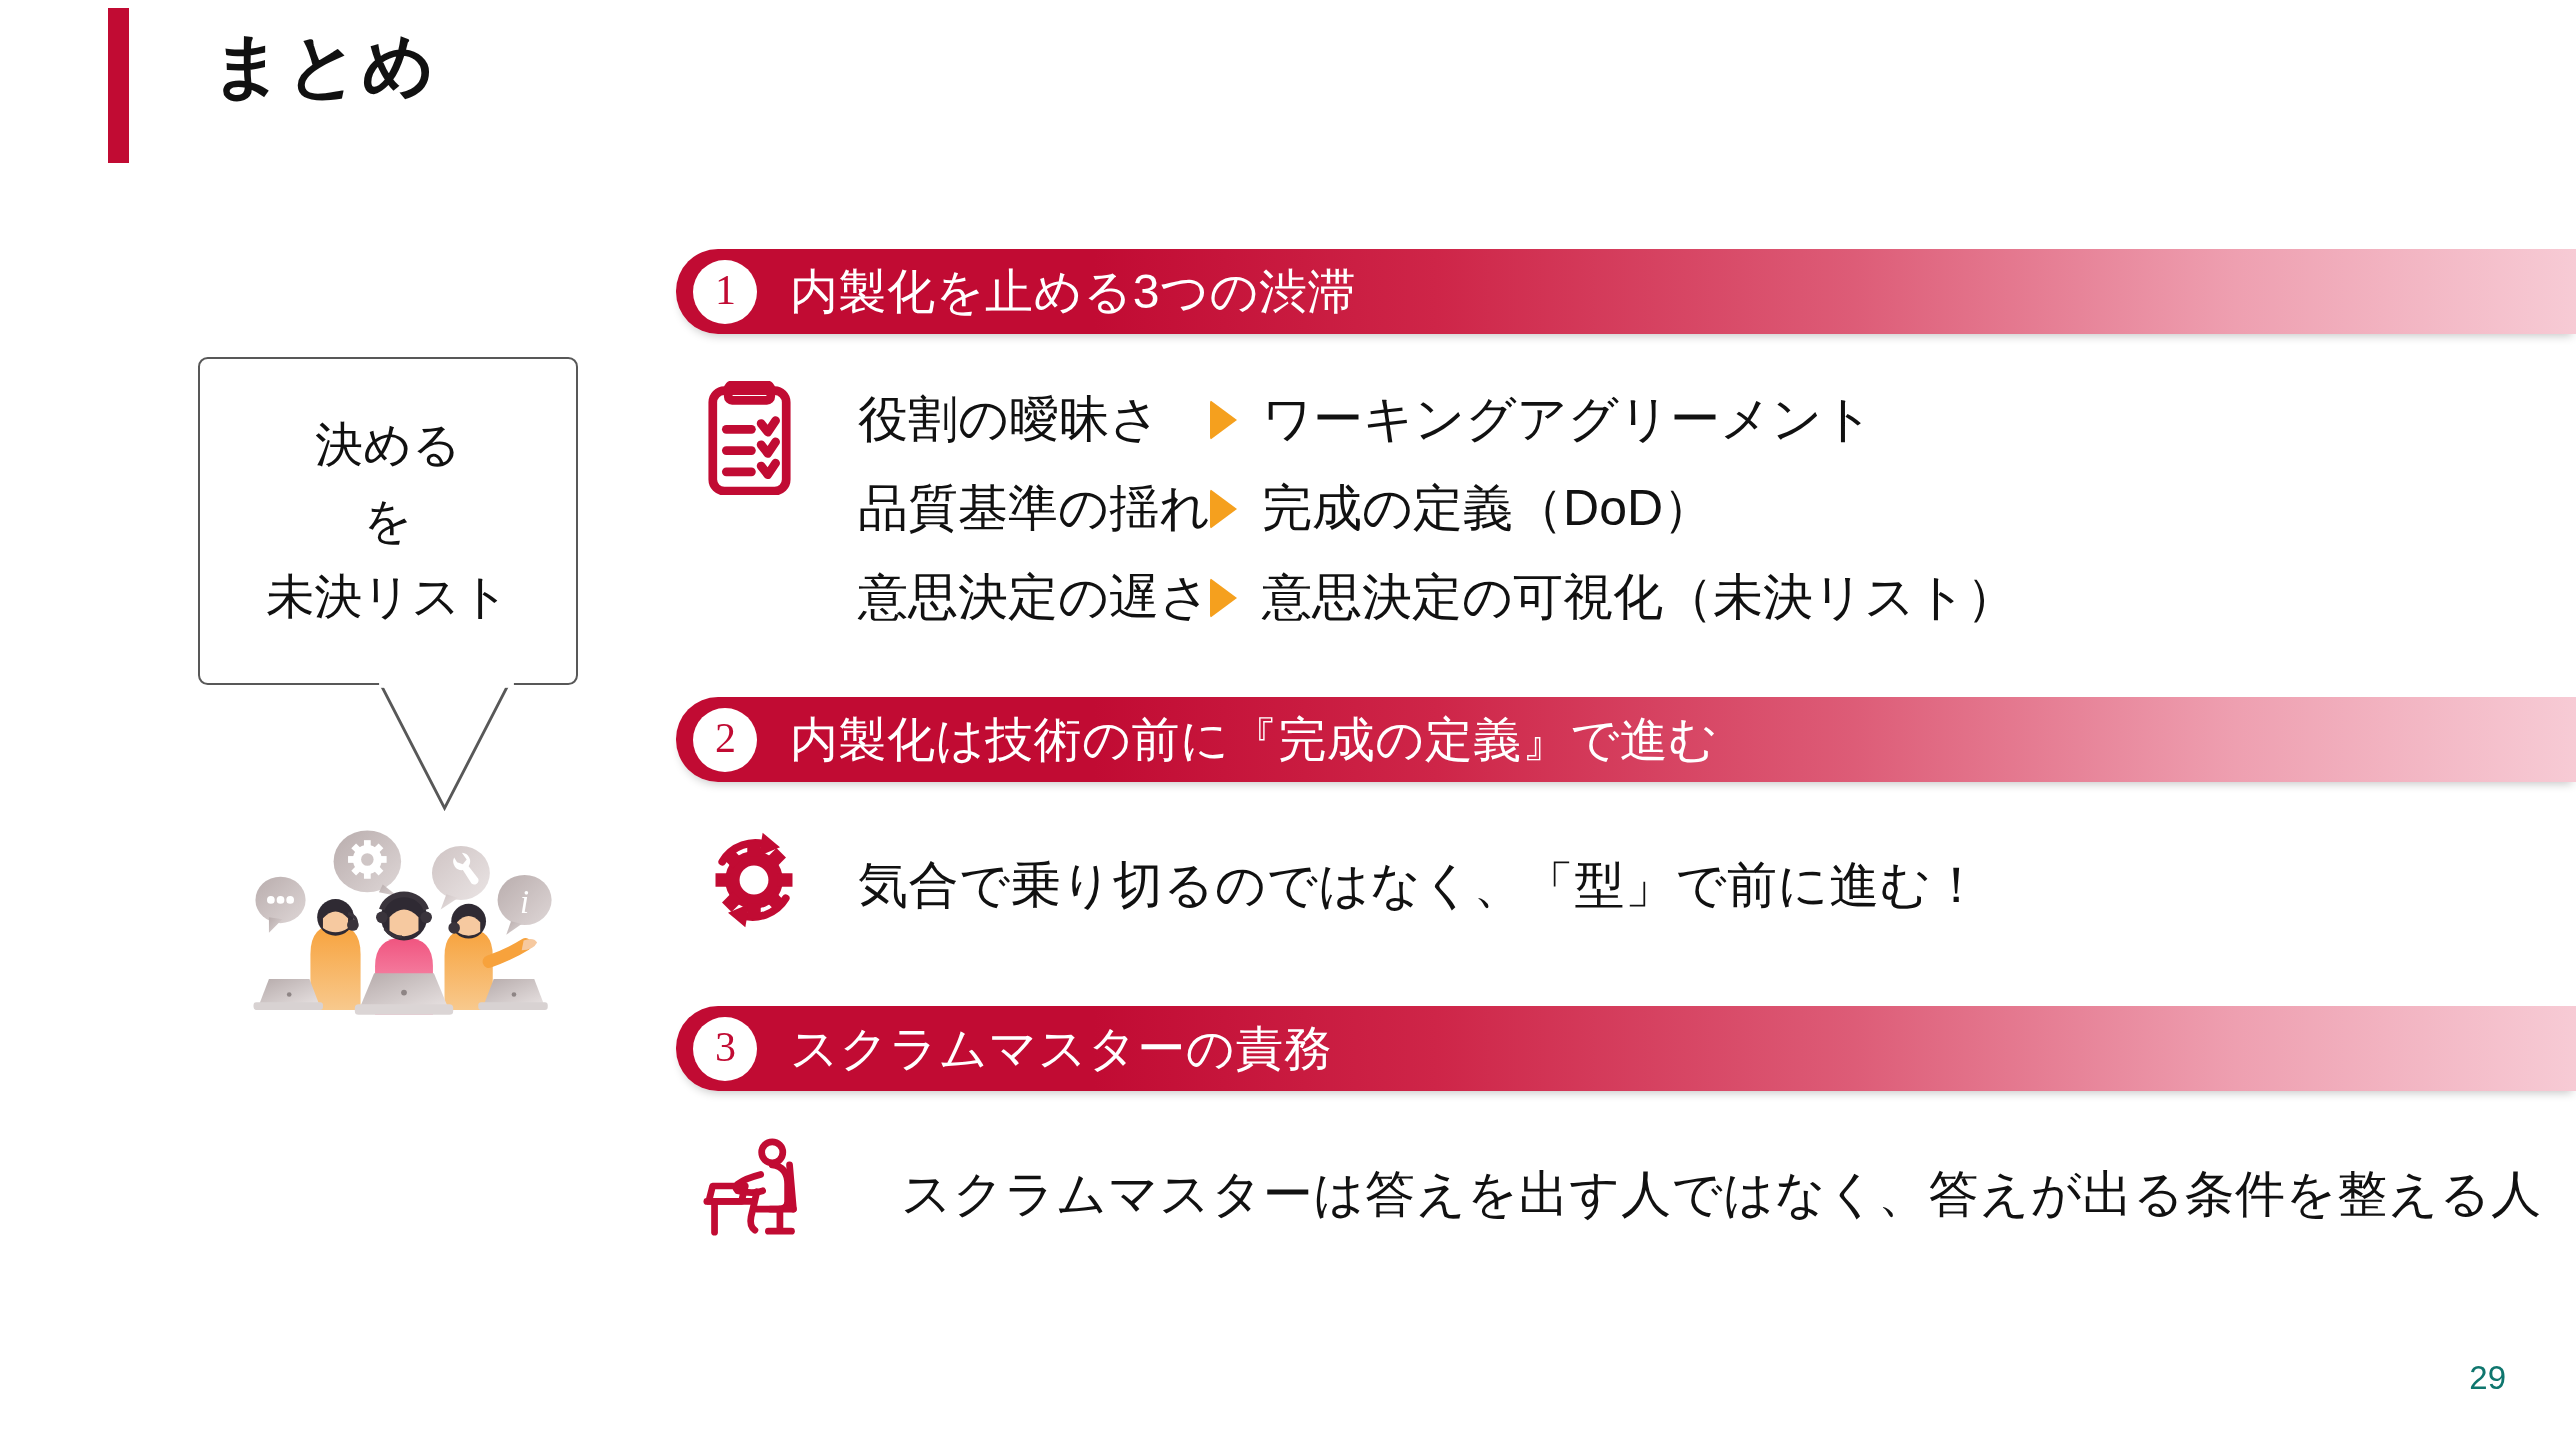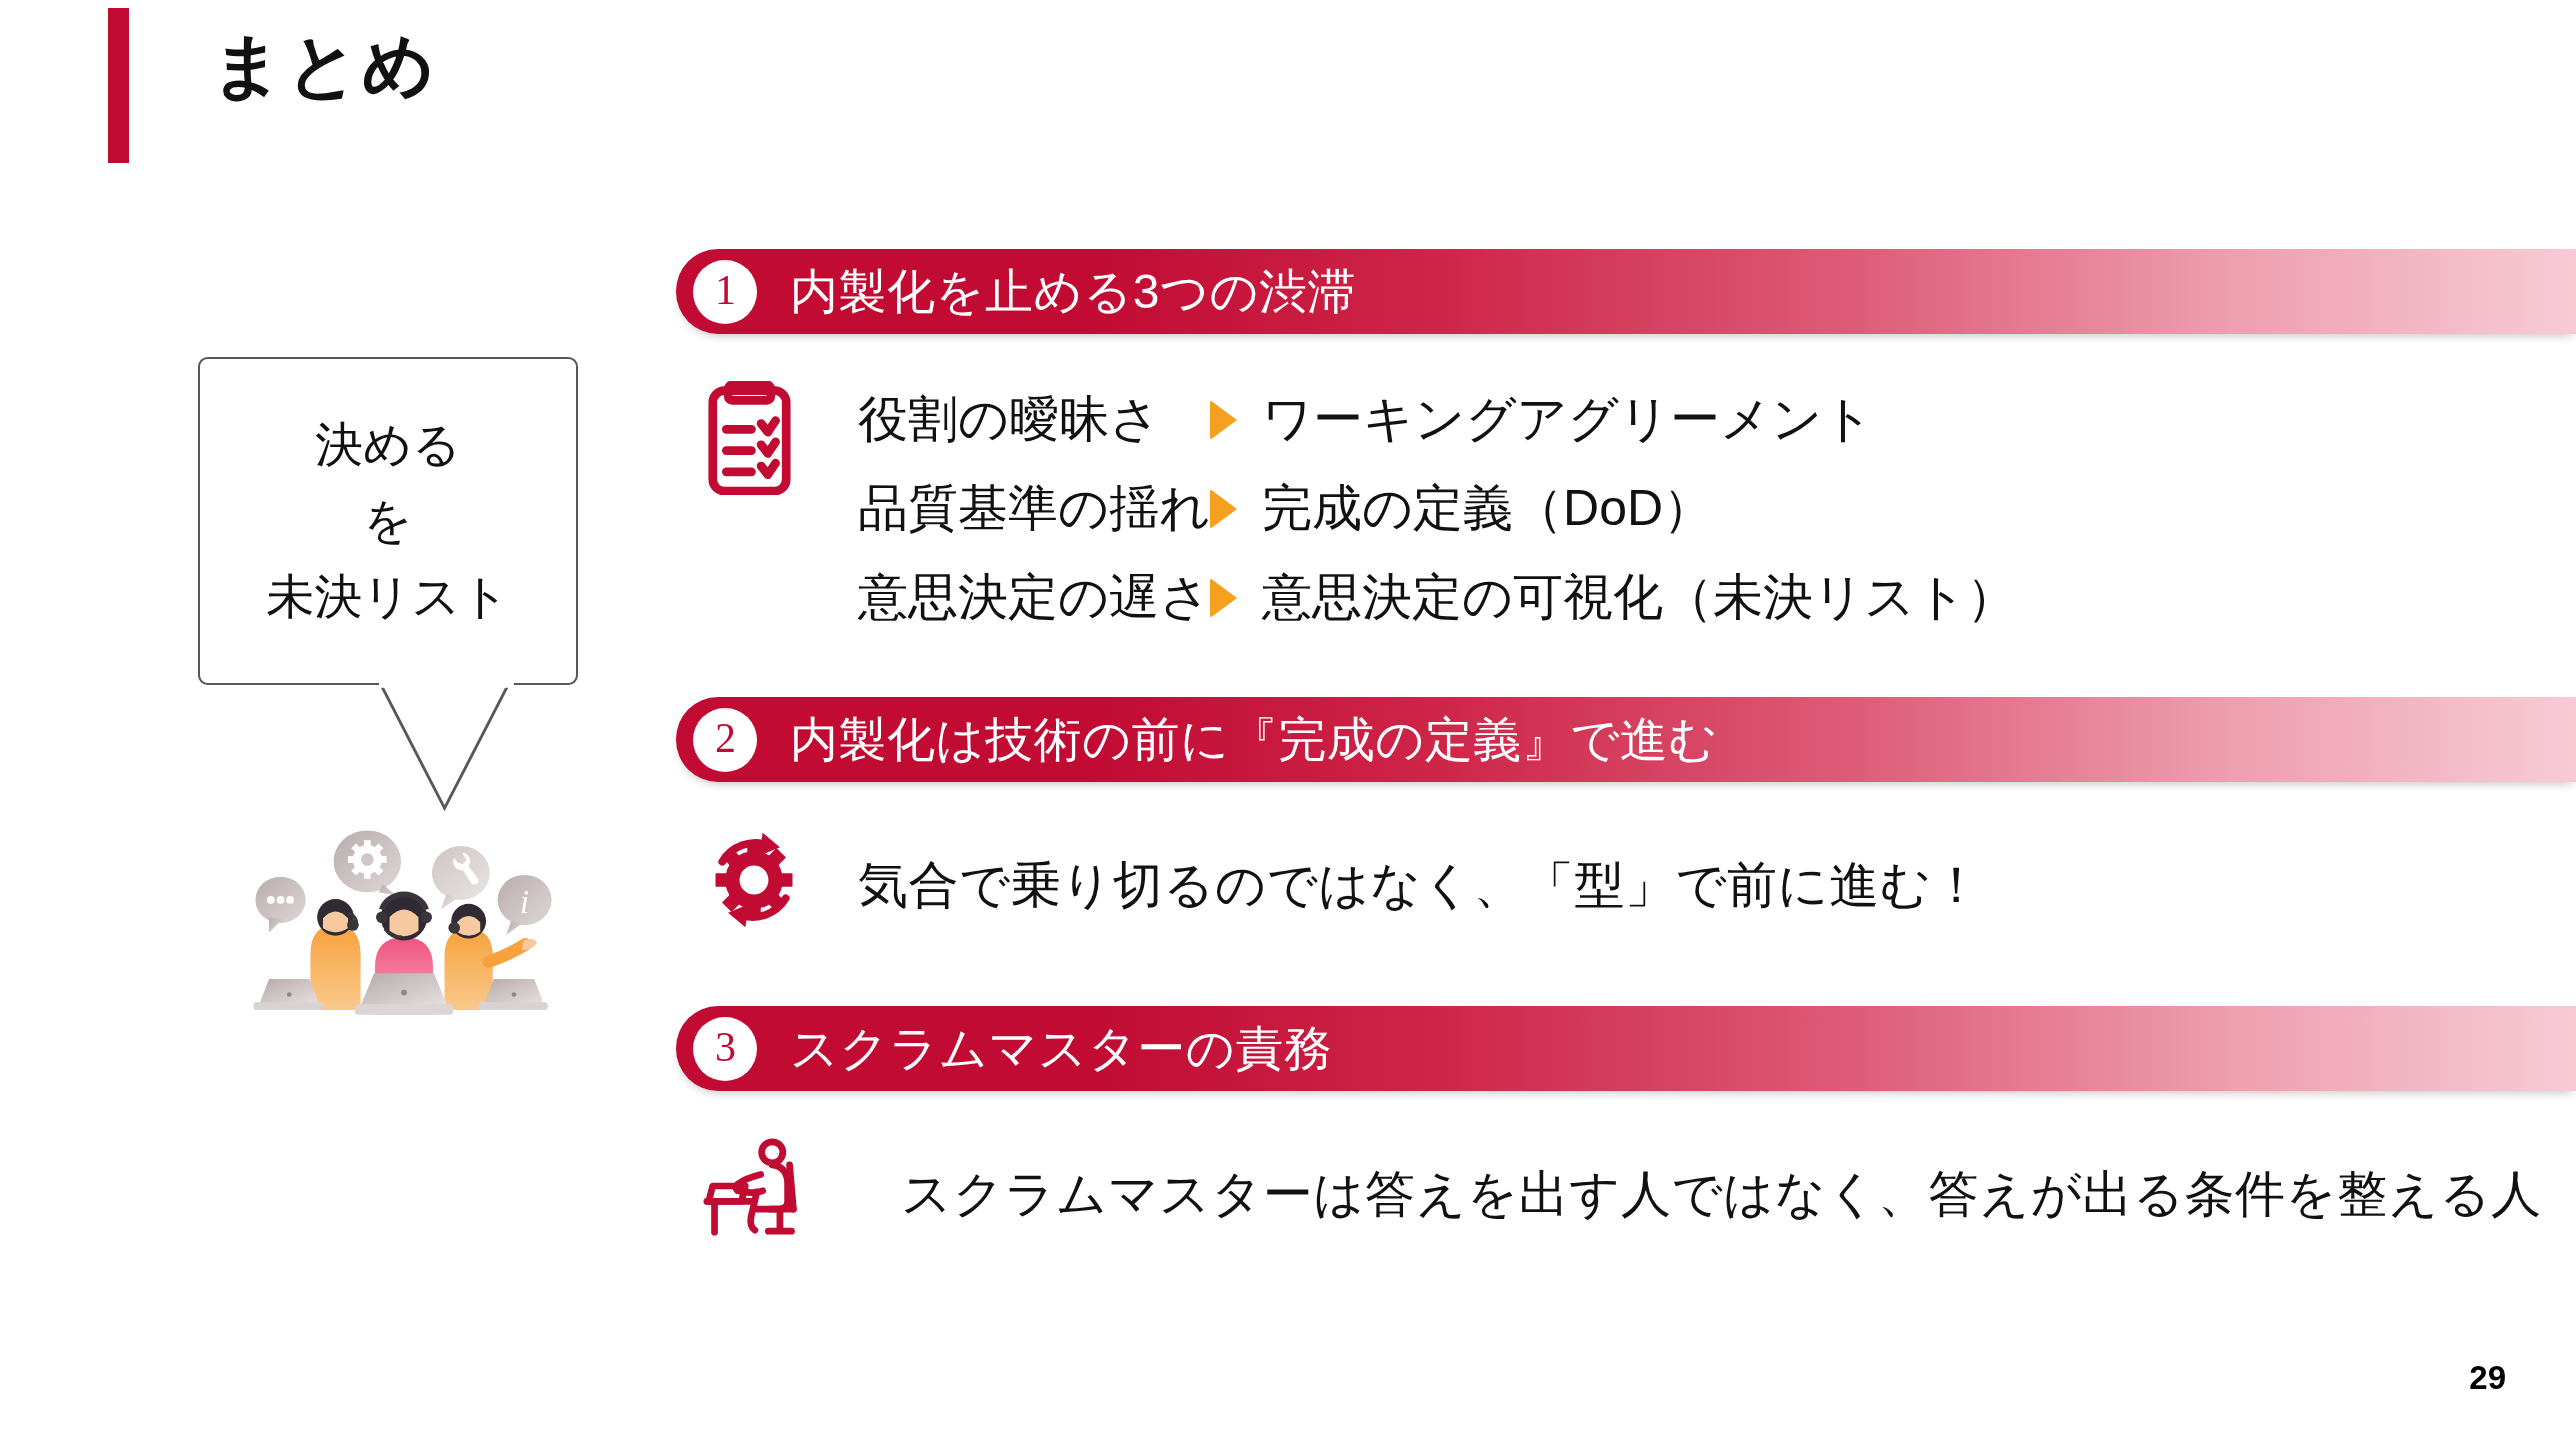--- a/index.html
+++ b/index.html
@@ -61,21 +61,21 @@
     position:absolute;left:198px;top:357px;width:380px;height:328px;
     border:2.9px solid #585858;border-radius:9.7px;background:#fff;
     display:flex;flex-direction:column;align-items:center;justify-content:center;
     line-height:1.58;font-size:48px;color:#111;box-sizing:border-box;
   }
   .bubble-tail{position:absolute;left:379px;top:683px;}
 
   
   .pageno{
     position:absolute;right:70px;bottom:52px;
-    font-size:33px;color:#000000;font-weight:bold;
+    font-size:33px;color:#0f766e;
   }
 
   
   .illus{position:absolute;left:240px;top:809px;width:328px;height:208px;}
 
   :root{--crimson:#C10B33;--amber:#F5A01E;}
 </style>
 </head>
 <body>
 

